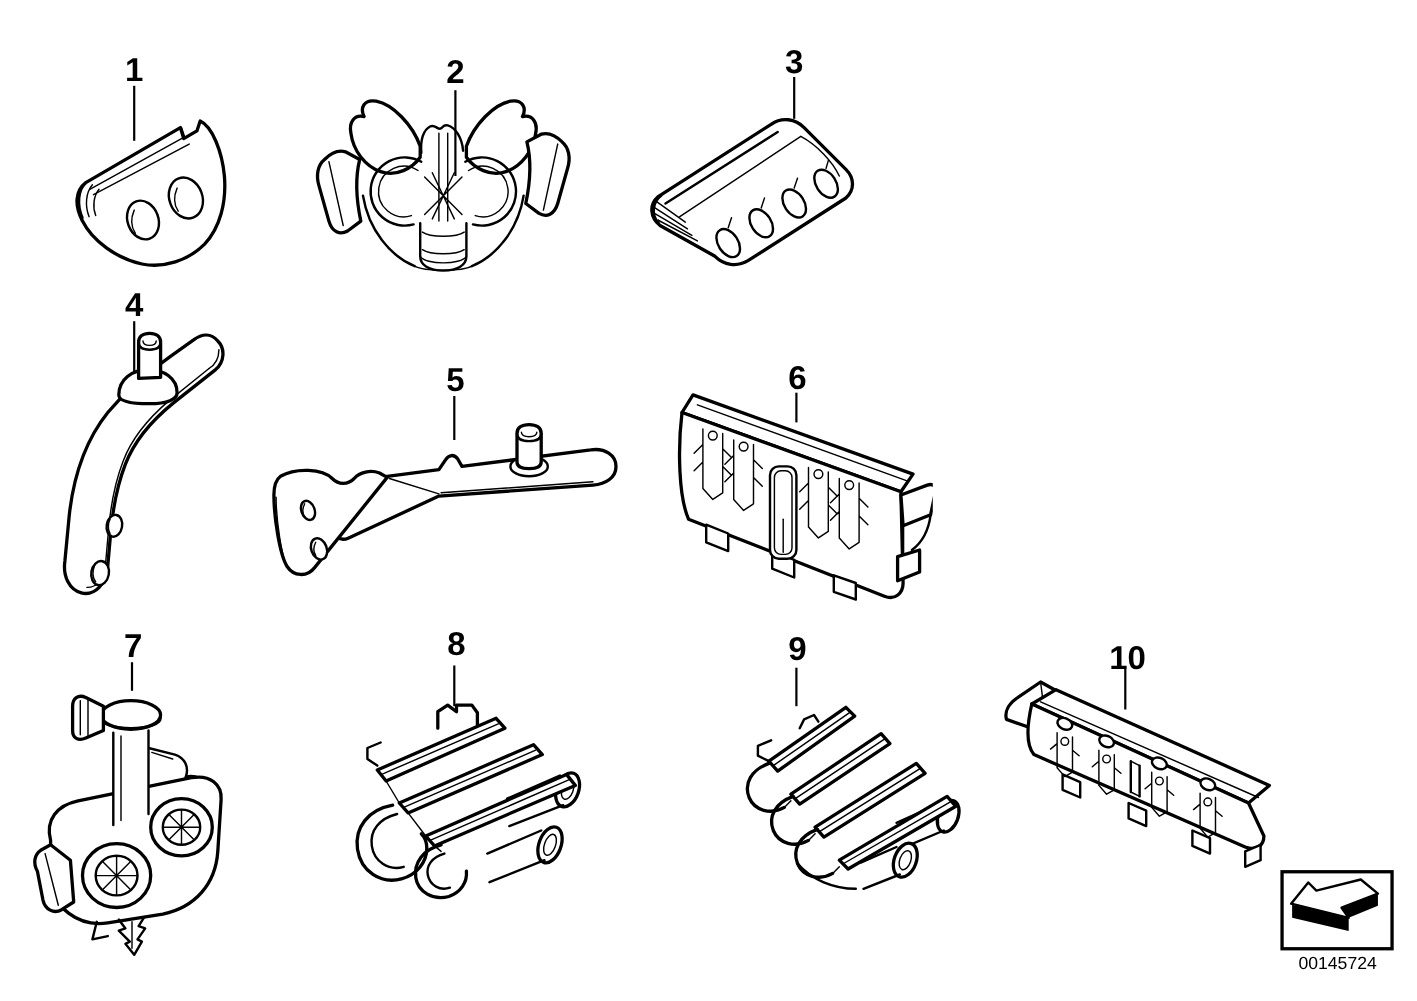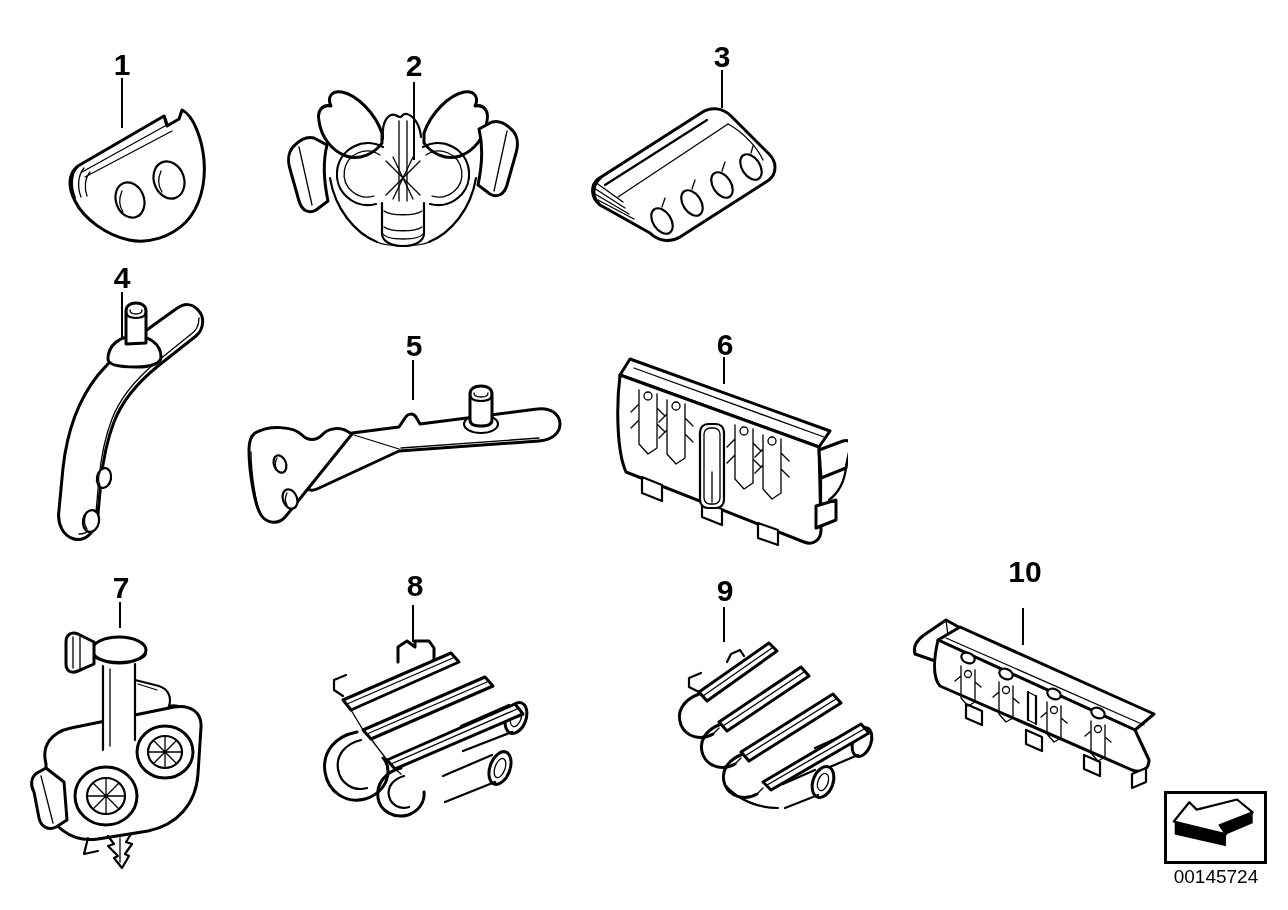--- a/index.html
+++ b/index.html
@@ -20,38 +20,38 @@
   .s2 {fill:none;stroke:#000;stroke-width:2.2;stroke-linejoin:round;stroke-linecap:round;}
   .s2f{fill:#fff;stroke:#000;stroke-width:2.2;stroke-linejoin:round;stroke-linecap:round;}
   .s1 {fill:none;stroke:#000;stroke-width:1.3;stroke-linejoin:round;stroke-linecap:round;}
   .blk{fill:#000;stroke:none;}
   #stamp-box{
     position:absolute;left:1164px;top:791px;width:103px;height:73px;
     border:3px solid #000;box-sizing:border-box;background:#fff;
   }
   #stamp-number{
     position:absolute;left:1158px;top:866px;width:116px;
-    text-align:center;font-size:19px;line-height:22px;color:#000;
+    text-align:center;font-size:16px;line-height:22px;color:#000;
   }
 </style>
 </head>
 <body>
 
 <div id="canvas">
 
   <div class="part-label" style="left:122px;top:50px">1</div>
   <div class="part-label" style="left:414px;top:51px">2</div>
   <div class="part-label" style="left:722px;top:42px">3</div>
   <div class="part-label" style="left:122px;top:263px">4</div>
   <div class="part-label" style="left:414px;top:331px">5</div>
   <div class="part-label" style="left:725px;top:330px">6</div>
   <div class="part-label" style="left:121px;top:573px">7</div>
   <div class="part-label" style="left:415px;top:571px">8</div>
   <div class="part-label" style="left:725px;top:576px">9</div>
-  <div class="part-label" style="left:1025px;top:557px">10</div>
+  <div class="part-label" style="left:1025px;top:584px">10</div>
 
   <div class="leader" style="left:121px;top:78px;height:50px"></div>
   <div class="leader" style="left:413px;top:82px;height:78px"></div>
   <div class="leader" style="left:721px;top:70px;height:38px"></div>
   <div class="leader" style="left:121px;top:292px;height:46px"></div>
   <div class="leader" style="left:412px;top:360px;height:40px"></div>
   <div class="leader" style="left:723px;top:357px;height:27px"></div>
   <div class="leader" style="left:119px;top:602px;height:26px"></div>
   <div class="leader" style="left:412px;top:605px;height:37px"></div>
   <div class="leader" style="left:723px;top:607px;height:35px"></div>

